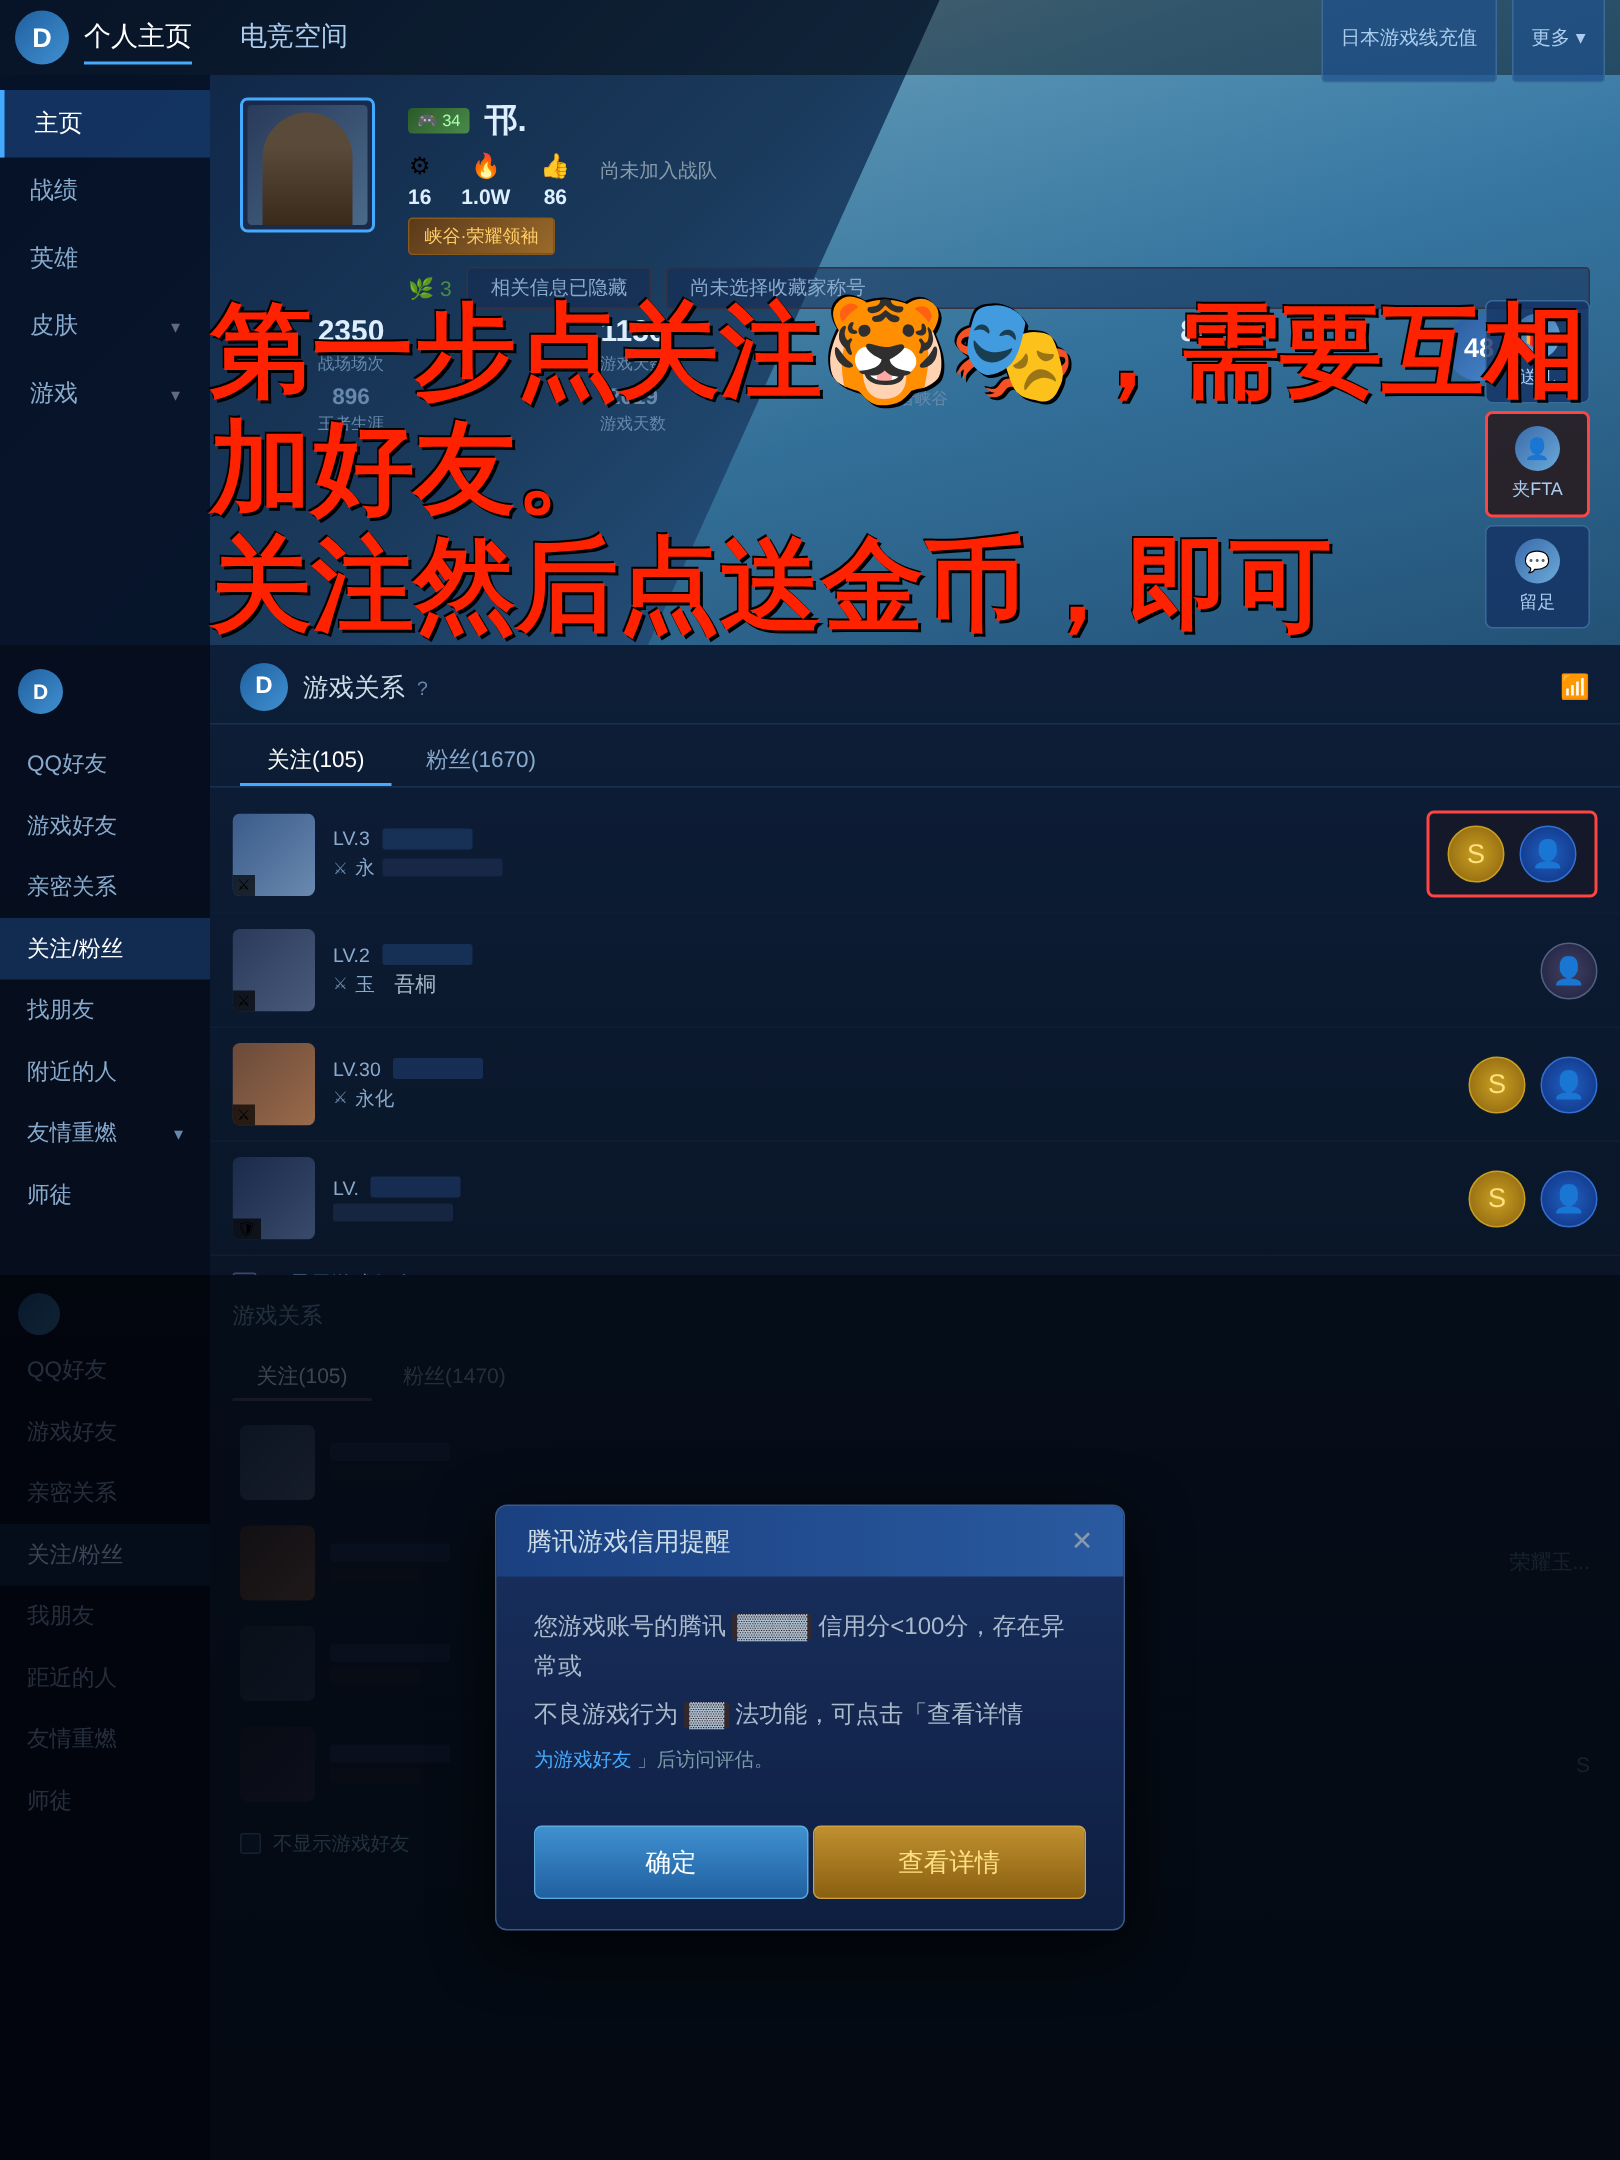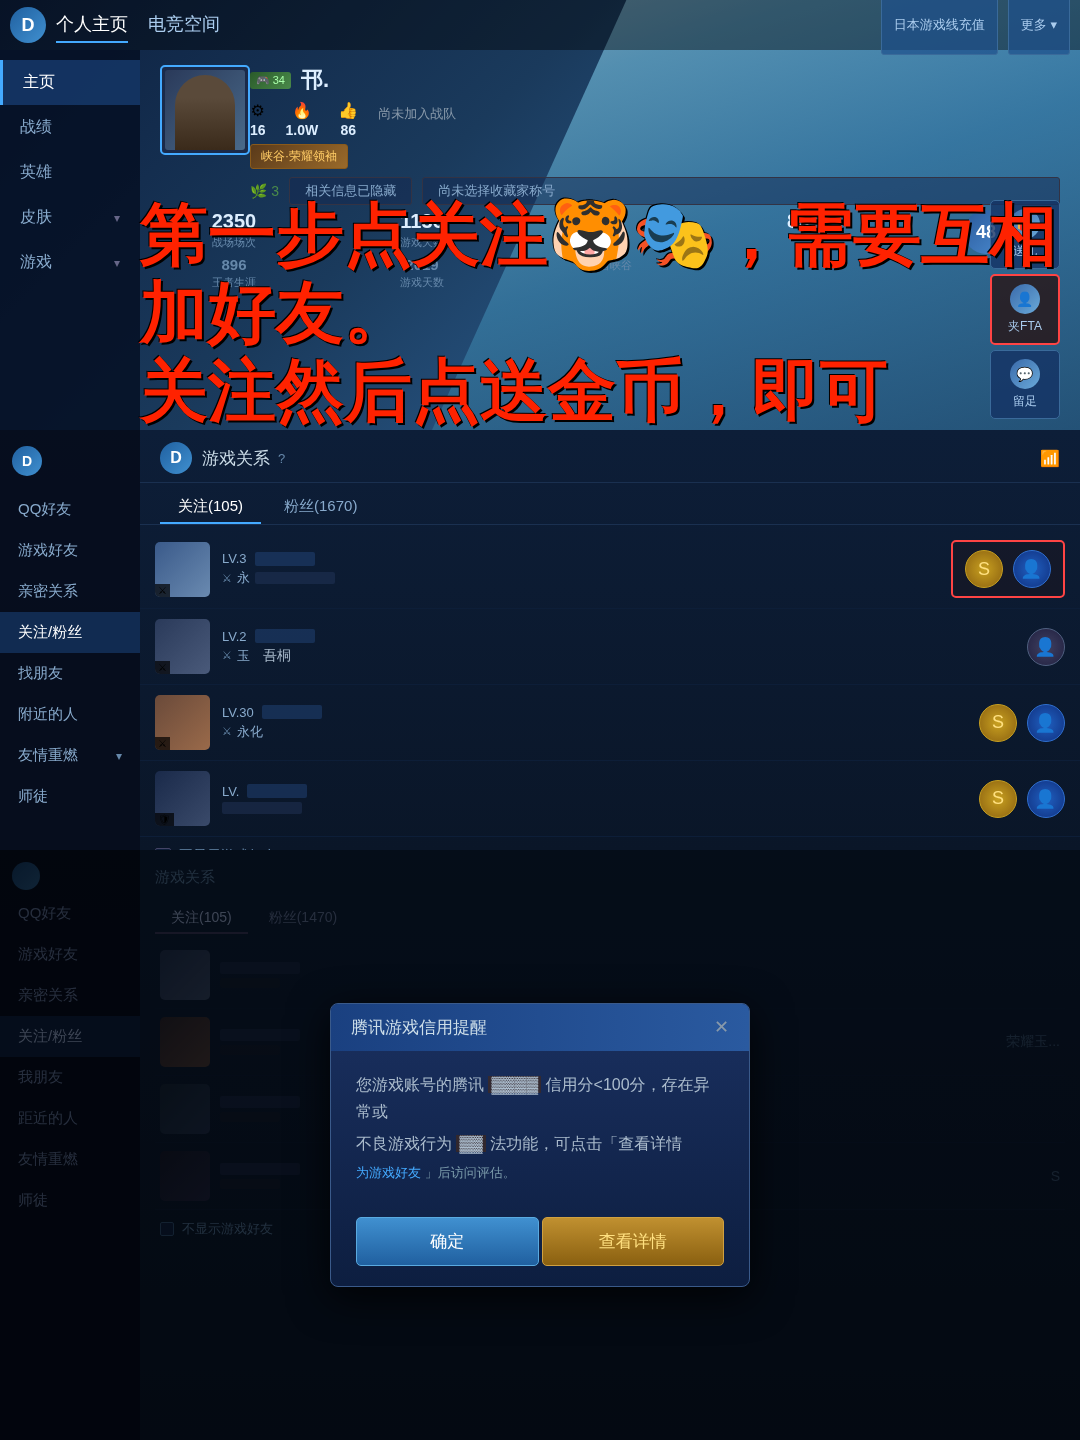--- a/index.html
+++ b/index.html
@@ -43,21 +43,21 @@
     }
     .nav-logo {
       width: 36px; height: 36px;
       border-radius: 50%;
       background: linear-gradient(135deg, #2060a0, #4090d0);
       display: flex; align-items: center; justify-content: center;
       color: white; font-size: 18px; font-weight: bold;
       margin-right: 10px;
     }
     .nav-tabs {
-      display: flex; gap: 20px; flex: 1;
+      display: flex; gap: 32px; flex: 1;
     }
     .nav-tab {
       color: #aaccee;
       font-size: 18px;
       padding: 5px 0;
       cursor: pointer;
       position: relative;
     }
     .nav-tab.active {
       color: #ffffff;
@@ -106,21 +106,21 @@
       position: absolute;
       left: 140px; top: 50px;
       right: 0;
       padding: 15px 20px;
       z-index: 5;
     }
 
     .profile-header {
       display: flex;
       align-items: flex-start;
-      gap: 0;
+      gap: 22px;
       margin-bottom: 10px;
     }
     .avatar-box {
       width: 90px; height: 90px;
       border: 2px solid #4af;
       border-radius: 5px;
       background: #1a2a4a;
       overflow: hidden;
       flex-shrink: 0;
       display: flex; align-items: center; justify-content: center;

